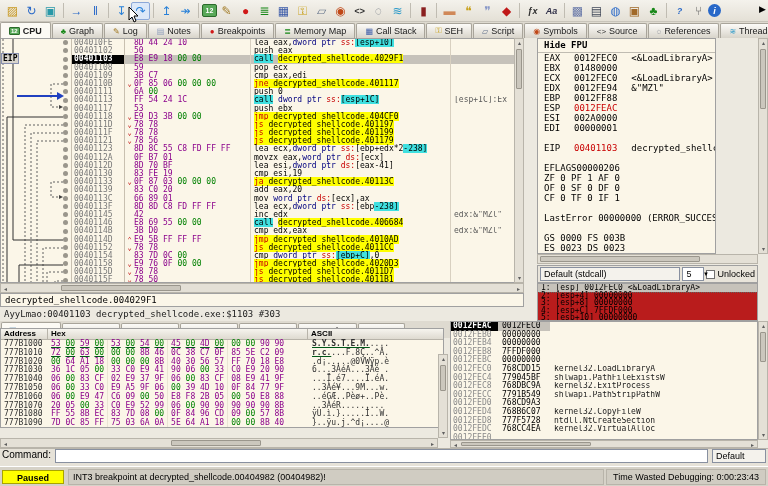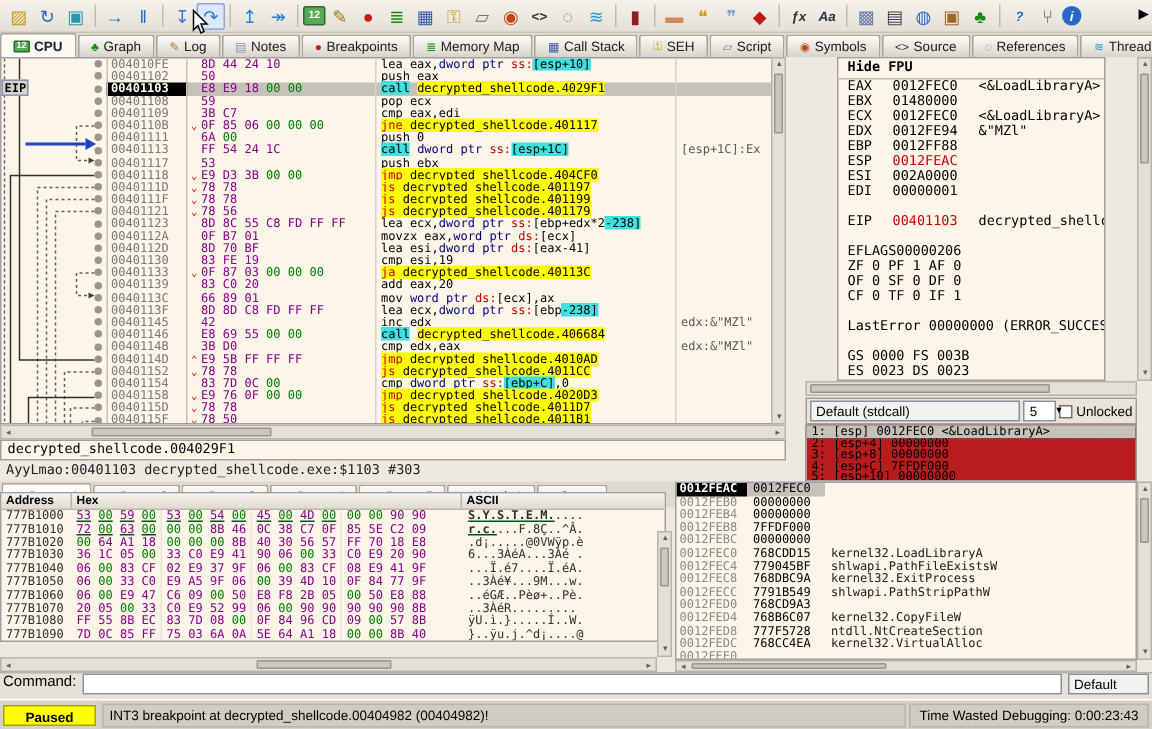--- a/index.html
+++ b/index.html
@@ -52,21 +52,21 @@
   #dump-hs   { left:0; top:438px; width:438px; height:10px; }
   #stack-vs  { left:758px; top:321px; width:10px; height:119px; }
   #stack-hs  { left:450px; top:440px; width:308px; height:8px; }
   #regs-hs   { left:537px; top:254px; width:221px; height:10px; }
 
   
   #info1 { position:absolute; left:0; top:293px; width:524px; height:14px; background:#FBF6E8; border:1px solid #A0A0A0; font-size:9px; line-height:12px; padding-left:4px; font-family:"DejaVu Sans Mono",monospace; }
   #info2 { position:absolute; left:0; top:307px; width:524px; height:14px; font-size:9px; line-height:14px; padding-left:4px; font-family:"DejaVu Sans Mono",monospace; color:#202020; }
 
   
-  #regs { position:absolute; left:558px; top:38px; width:179px; height:216px; background:#FBF6E8; border:1px solid #A0A0A0; overflow:hidden; }
+  #regs { position:absolute; left:537px; top:38px; width:179px; height:216px; background:#FBF6E8; border:1px solid #A0A0A0; overflow:hidden; }
   #hidefpu { height:14px; border-bottom:1px solid #C0BCB2; font-size:9px; padding:1px 0 0 6px; background:#FBF6E8; font-weight:bold; font-family:"DejaVu Sans Mono",monospace; }
   .rline { height:10px; line-height:10px; font-size:9px; font-family:"DejaVu Sans Mono",monospace; padding-left:6px; white-space:nowrap; }
   .rname { display:inline-block; min-width:30px; } .rval { } .rval.red { color:#C80000; } .rnote { margin-left:14px; }
   #ccrow { position:absolute; left:537px; top:265px; width:221px; height:18px; background:#E8E4DA; border:1px solid #A0A0A0; display:flex; align-items:center; gap:2px; padding:0 2px; }
   #ccsel { flex:1; height:14px; background:#F4F2EC; border:1px solid #8890A0; font-size:9px; padding:0 3px; line-height:12px; position:relative; }
   #ccspin { width:22px; height:14px; background:#fff; border:1px solid #8890A0; font-size:9px; text-align:left; padding-left:3px; line-height:12px; position:relative; }
   #cccheck { width:9px; height:9px; background:#fff; border:1px solid #707070; }
   #cclabel { font-size:9px; }
   #args { position:absolute; left:537px; top:283px; width:221px; height:38px; background:#b91c1c; border:1px solid #A0A0A0; overflow:hidden; }
   .aline { height:7.6px; line-height:7.6px; font-size:8px; font-family:"DejaVu Sans Mono",monospace; padding-left:3px; white-space:nowrap; }

